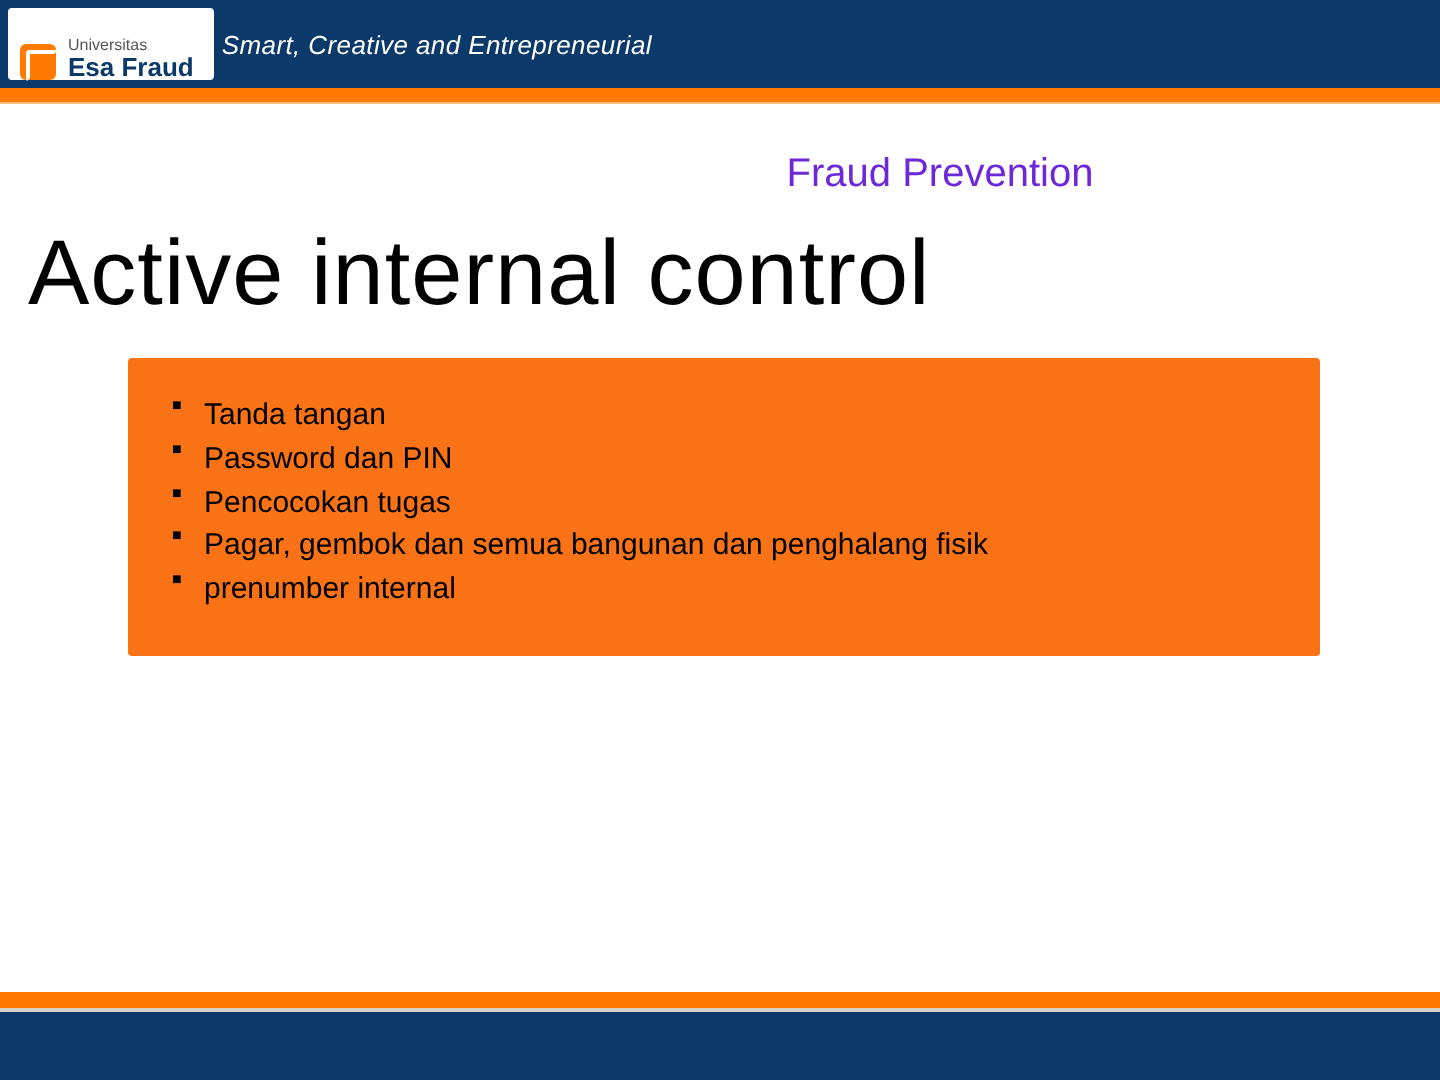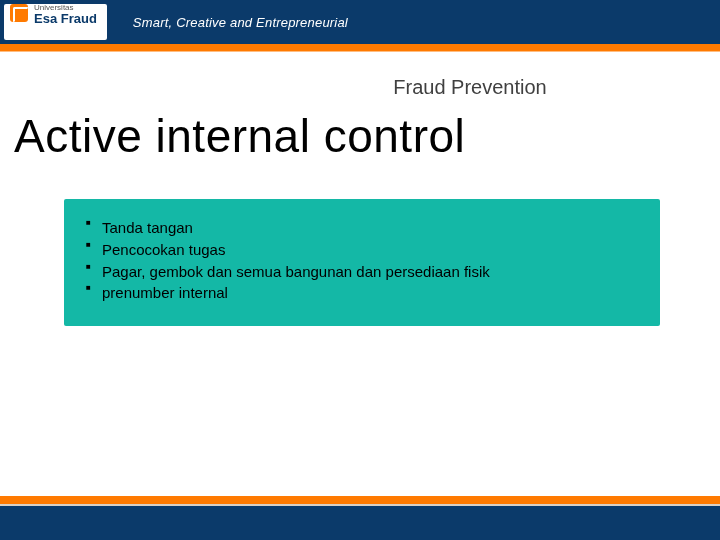--- a/index.html
+++ b/index.html
@@ -9,21 +9,21 @@
   .header {
     position: relative;
     width: 100%;
     height: 44px;
     background: #0b3a6a;
     display: flex;
     align-items: center;
   }
   .logo-block {
     display: flex;
-    align-items: flex-start;
+    align-items: flex-end;
     background: #fff;
     height: 36px;
     margin-left: 4px;
     padding: 0 10px 0 6px;
     border-radius: 2px;
   }
   .logo-mark {
     width: 18px; height: 18px;
     background: #ff7a00;
     border-radius: 3px;
@@ -39,52 +39,52 @@
     border-right-color:transparent;
     border-bottom-color:transparent;
     border-radius:2px;
   }
   .logo-text { font-size: 13px; font-weight: bold; color: #0b3a6a; line-height: 1; }
   .logo-text small { display:block; font-size:8px; font-weight:normal; color:#555; }
   .tagline {
     color: #ffffff;
     font-style: italic;
     font-size: 13px;
-    margin-left: 26px;
+    margin-left: 4px;
     letter-spacing: 0.2px;
   }
   .orange-stripe {
     height: 8px;
     background: #ff7a00;
     width: 100%;
   }
   .orange-stripe.top-shadow{
     border-bottom:1px solid rgba(255,255,255,0.5);
   }
 
   
   .subtitle {
     text-align: center;
     font-size: 20px;
-    color: #404040;
+    color: #6d28d9;
     margin-top: 24px;
     padding-left: 220px;
   }
   .title {
     font-size: 46px;
     color: #000;
     margin: 10px 0 0 14px;
     font-weight: normal;
     letter-spacing: 0.5px;
   }
 
   
   .content-box {
-    background: #14b8a6;
-    margin: 36px 60px 0 64px;
+    background: #f97316;
+    margin: 16px 60px 0 64px;
     padding: 18px 22px 22px 22px;
     border-radius: 2px;
   }
   .content-box ul { list-style: none; }
   .content-box li {
     color: #000;
     font-size: 15px;
     line-height: 1.45;
     padding-left: 16px;
     position: relative;
@@ -129,22 +129,23 @@
   <div class="tagline">Smart, Creative and Entrepreneurial</div>
 </div>
 <div class="orange-stripe top-shadow"></div>
 
 <div class="subtitle">Fraud Prevention</div>
 <h1 class="title">Active internal control</h1>
 
 <div class="content-box">
   <ul>
     <li>Tanda tangan</li>
+    <li>Password dan PIN</li>
     <li>Pencocokan tugas</li>
-    <li>Pagar, gembok dan semua bangunan dan persediaan fisik</li>
+    <li>Pagar, gembok dan semua bangunan dan penghalang fisik</li>
     <li>prenumber internal</li>
   </ul>
 </div>
 
 <div class="footer">
   <div class="footer-orange"></div>
   <div class="footer-blue"></div>
 </div>
 
 </body></html>

